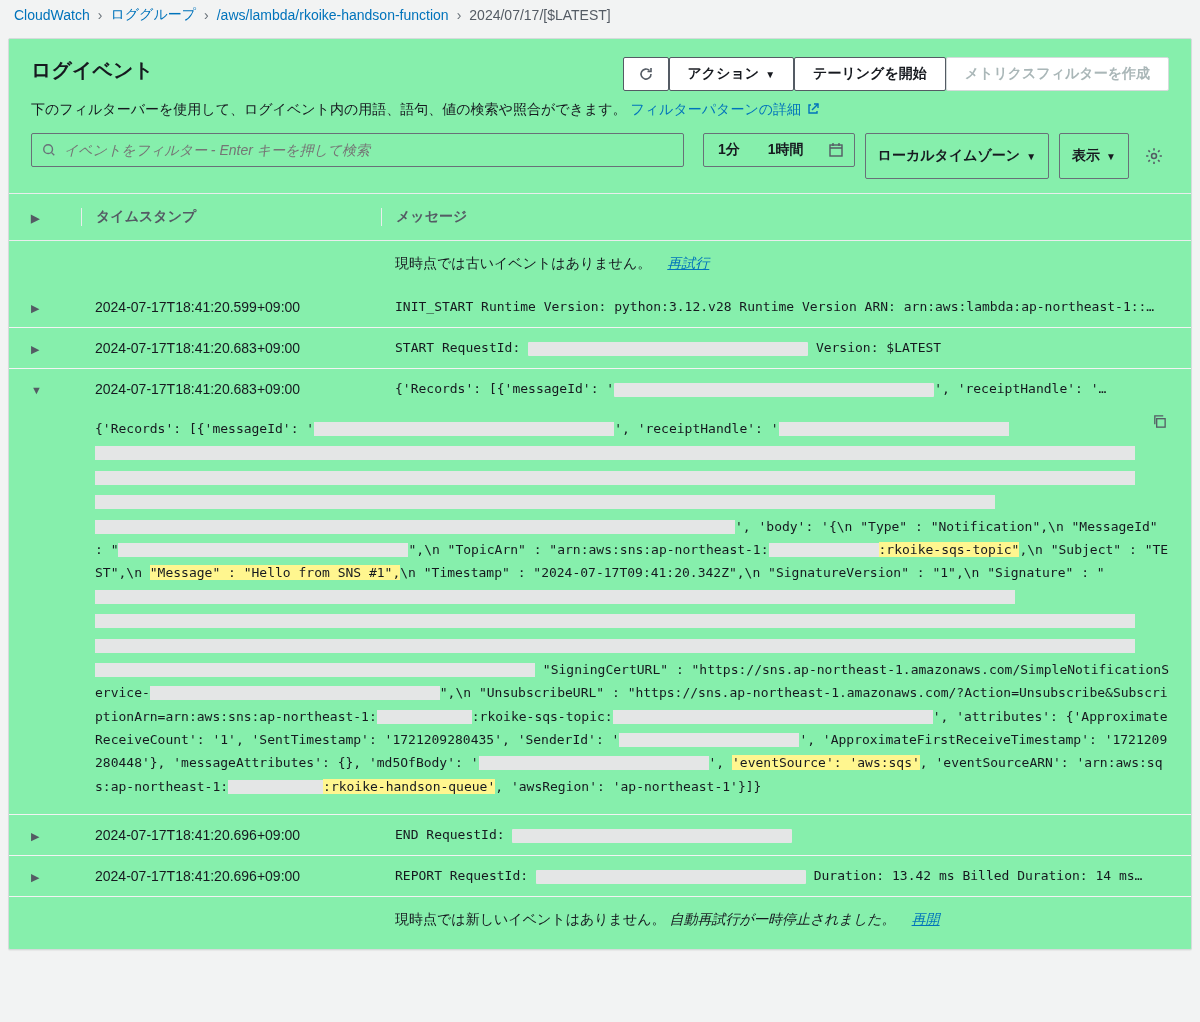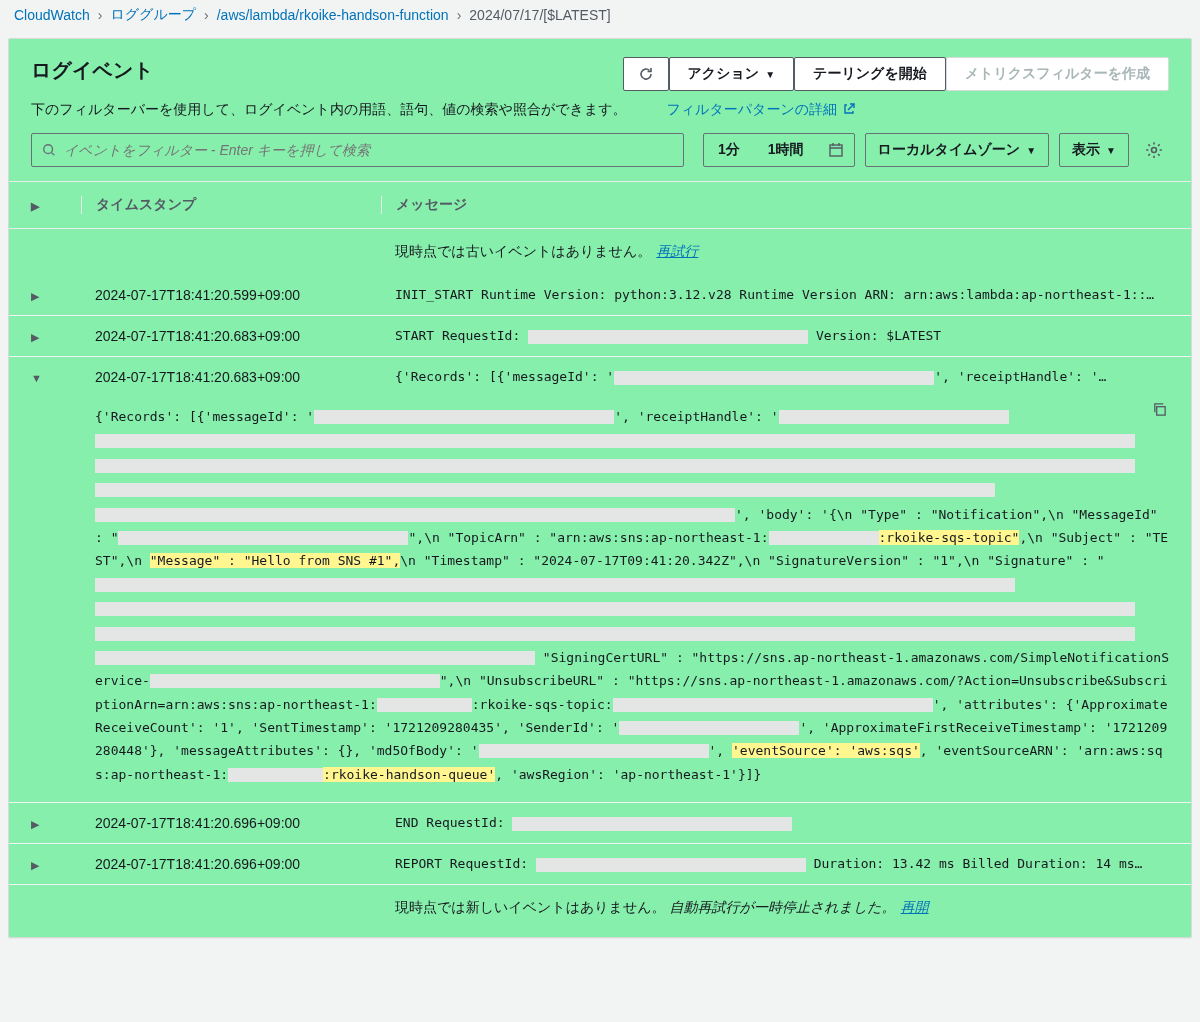--- a/index.html
+++ b/index.html
@@ -10,40 +10,40 @@
 .breadcrumb .current { color: #545b64; }
 .panel { background: #86efac; margin: 4px 8px 8px; border: 1px solid #d5dbdb; border-radius: 2px; box-shadow: 0 1px 1px rgba(0,0,0,.05); }
 .panel-header { padding: 18px 22px 10px; display: flex; justify-content: space-between; align-items: flex-start; gap: 12px; }
 .title { font-size: 20px; font-weight: 700; color: #16191f; }
 .btn-row { display: flex; }
 .btn { border: 1px solid #545b64; background: #fff; color: #16191f; padding: 6px 18px; font-size: 14px; border-radius: 2px; cursor: pointer; display: inline-flex; align-items: center; gap: 6px; font-weight: 700; height: 34px; }
 .btn.icon-only { padding: 6px 14px; }
 .btn.disabled { color: #aab7b8; border-color: #d5dbdb; cursor: default; }
 .caret-down { font-size: 10px; }
 .subhead { padding: 0 22px 14px; color: #16191f; font-size: 14px; }
-.subhead a { color: #0073bb; text-decoration: none; margin-left: 36px; }
+.subhead a { color: #0073bb; text-decoration: none; }
 .ext-link-icon { display: inline-block; vertical-align: -1px; margin-left: 2px; }
 .toolbar { padding: 0 22px 14px; display: flex; gap: 10px; align-items: stretch; }
 .search-box { flex: 1; border: 1px solid #687078; border-radius: 2px; display: flex; align-items: center; padding: 0 10px; height: 34px; }
 .search-box input { border: none; outline: none; font-size: 14px; flex: 1; font-style: italic; color: #687078; background: transparent; }
 .time-box { border: 1px solid #687078; border-radius: 2px; display: flex; align-items: center; height: 34px; margin-left: 9px; }
 .time-box span { padding: 0 14px; font-size: 14px; font-weight: 700; }
 .time-box .tb-icon { padding: 0 10px; display: flex; align-items: center; }
-.tz-box { border: 1px solid #687078; border-radius: 2px; display: flex; align-items: center; padding: 0 12px; height: 34px; gap: 6px; font-weight: 700; cursor: pointer; }
+.tz-box { border: 1px solid #687078; border-radius: 2px; display: flex; align-items: center; padding: 0 12px; height: 46px; gap: 6px; font-weight: 700; cursor: pointer; }
 .gear-icon { display: flex; align-items: center; padding: 0 6px; cursor: pointer; }
 .table-head { display: flex; padding: 14px 22px; border-top: 1px solid #eaeded; border-bottom: 1px solid #eaeded; font-weight: 700; font-size: 14px; color: #545b64; }
 .col-expand { width: 50px; display: flex; align-items: center; }
 .col-ts { width: 300px; border-left: 1px solid #eaeded; padding-left: 14px; }
 .col-msg { flex: 1; border-left: 1px solid #eaeded; padding-left: 14px; }
 .row { display: flex; align-items: flex-start; padding: 12px 22px; font-size: 14px; border-bottom: 1px solid #f2f3f3; }
 .row .col-expand { cursor: pointer; color: #545b64; }
 .row .col-ts { font-family: inherit; color: #16191f; border-left: none; padding-left: 14px; }
 .row .col-msg { font-family: Monaco, Menlo, Consolas, monospace; font-size: 13px; color: #16191f; border-left: none; padding-left: 14px; white-space: nowrap; overflow: hidden; text-overflow: ellipsis; }
 .row.info-row { justify-content: flex-start; padding-left: 386px; border-bottom: none; padding-top: 14px; padding-bottom: 14px; }
-.row.info-row .link { color: #0073bb; text-decoration: underline; cursor: pointer; font-style: italic; margin-left: 5px; }
+.row.info-row .link { color: #0073bb; text-decoration: underline; cursor: pointer; font-style: italic; margin-left: 16px; }
 .row.info-row .italic { font-style: italic; color: #16191f; margin-left: 4px; }
 .redact { display: inline-block; background: #e4e6e6; height: 14px; vertical-align: middle; border-radius: 1px; }
 .hl { background: #fff68f; }
 .expanded-content { padding: 8px 22px 16px 86px; font-family: Monaco, Menlo, Consolas, monospace; font-size: 13px; line-height: 1.8; word-break: break-all; position: relative; border-bottom: 1px solid #f2f3f3; }
 .copy-icon { position: absolute; right: 24px; top: 4px; cursor: pointer; color: #545b64; }
 .tri-right::before { content: "▶"; font-size: 11px; }
 .tri-down::before { content: "▼"; font-size: 11px; }
 .expanded-content .redact-line { display: inline-block; background: #e4e6e6; height: 14px; vertical-align: text-bottom; }
 </style>
 </head>

